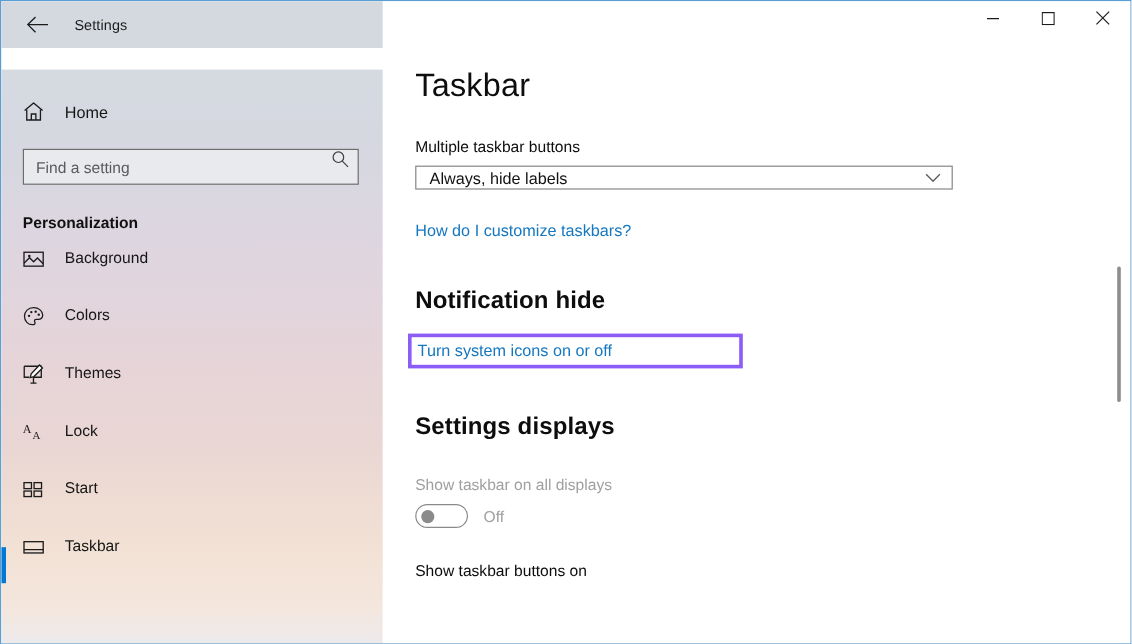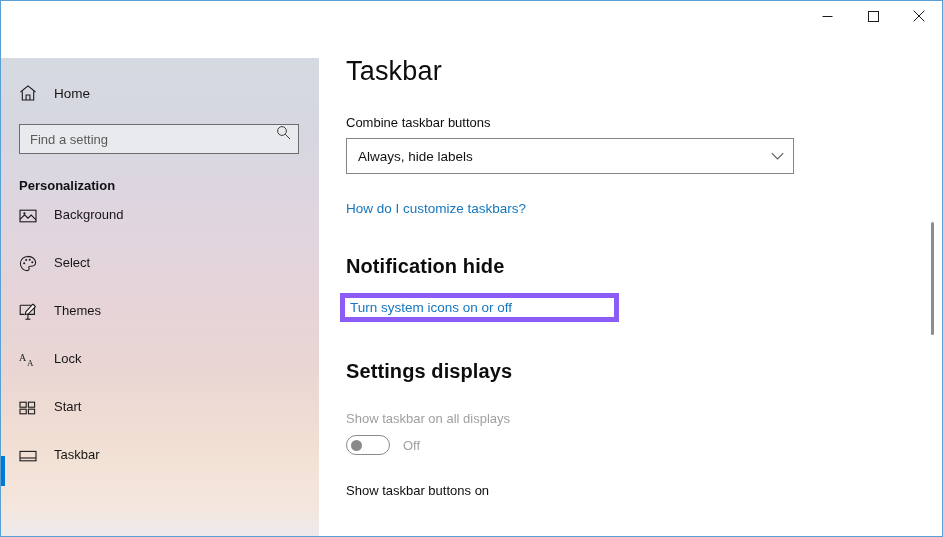--- a/index.html
+++ b/index.html
@@ -120,21 +120,21 @@
     font-size: 27px; font-weight: normal; color: #0d0d0d;
     margin: 16px 0 0 27px; letter-spacing: .2px;
   }
   .field-label {
     font-size: 13px; color: #0d0d0d;
     margin: 28px 0 0 27px;
   }
   .field-label.disabled { color: #a0a0a0; }
   .combo {
     margin: 8px 0 0 27px;
-    width: 448px; height: 36px;
+    width: 448px; height: 20px;
     border: 1px solid #868686;
     background: #ffffff;
     display: flex; align-items: center;
     position: relative;
   }
   .combo .val { font-size: 13.5px; color: #121212; padding-left: 11px; }
   .combo .chev {
     position: absolute; right: 9px; top: 0; bottom: 0;
     display: flex; align-items: center; color: #5c5c5c;
   }
@@ -146,21 +146,21 @@
   }
   .group-heading {
     font-size: 20px; color: #0d0d0d;
     margin: 38px 0 0 27px; letter-spacing: .1px;
   }
   .link.tight { margin-top: 21px; }
   .highlight-box {
     position: relative;
     margin: 15px 0 0 21px;
     width: 279px; height: 29px;
-    border: 5px solid #8b5cf6;
+    border: 3px solid #8b5cf6;
     background: #ffffff;
     display: flex; align-items: center;
   }
   .highlight-box .link {
     margin: 0 0 0 5px;
   }
   .toggle-row {
     display: flex; align-items: center;
     margin: 9px 0 0 27px;
   }
@@ -188,20 +188,30 @@
     width: 3px; height: 113px;
     background: #8d8d8d; border-radius: 2px;
   }
 </style>
 </head>
 <body>
 
 <div class="window">
 
   <div class="titlebar">
+    <div class="titlebar-left">
+      <div class="back-btn">
+        <span>
+          <svg width="19" height="15" viewBox="0 0 19 15">
+            <path d="M7.6 1.2 L1.2 7.5 L7.6 13.8 M1.4 7.5 L18 7.5" stroke="#1b1b1b" stroke-width="1.1" fill="none"></path>
+          </svg>
+        </span>
+      </div>
+      <div class="title-text">Settings</div>
+    </div>
     <div class="titlebar-right">
       <div class="win-btn">
         <span>
           <svg width="11" height="11" viewBox="0 0 11 11">
             <path d="M0.5 5.5 H10.5" stroke="#1b1b1b" stroke-width="1" fill="none"></path>
           </svg>
         </span>
       </div>
       <div class="win-btn">
         <span>
@@ -261,21 +271,21 @@
       <div class="nav-item">
         <span class="ico">
           <svg width="18" height="18" viewBox="0 0 18 18">
             <path d="M9 1.4 C4.6 1.4 1.4 4.5 1.4 8.6 C1.4 12.6 4.3 15.6 8.2 15.6 C9.6 15.6 10.2 14.9 10.2 14.1 C10.2 13.4 9.7 13 9.7 12.4 C9.7 11.7 10.3 11.2 11.1 11.2 L12.6 11.2 C15 11.2 16.6 9.7 16.6 7.6 C16.6 4.2 13.3 1.4 9 1.4 Z" stroke="#1b1b1b" stroke-width="1.05" fill="none"></path>
             <circle cx="5.2" cy="8.2" r="1" fill="#1b1b1b"></circle>
             <circle cx="7.1" cy="5.1" r="1" fill="#1b1b1b"></circle>
             <circle cx="10.7" cy="4.7" r="1" fill="#1b1b1b"></circle>
             <circle cx="13.3" cy="7.2" r="1" fill="#1b1b1b"></circle>
           </svg>
         </span>
-        <span class="lbl">Select</span>
+        <span class="lbl">Colors</span>
       </div>
 
 
       <div class="nav-item">
         <span class="ico">
           <svg width="18" height="18" viewBox="0 0 18 18">
             <path d="M1.2 2.2 H15.4 V11.4 H8.6" stroke="#1b1b1b" stroke-width="1.1" fill="none"></path>
             <path d="M5.4 11.4 H1.2 V2.2" stroke="#1b1b1b" stroke-width="1.1" fill="none"></path>
             <path d="M6.4 16.2 H11.4" stroke="#1b1b1b" stroke-width="1.1" fill="none"></path>
             <path d="M8.9 11.4 V16.2" stroke="#1b1b1b" stroke-width="1.1" fill="none"></path>
@@ -317,21 +327,21 @@
         <span class="lbl">Taskbar</span>
       </div>
 
     </div>
   </div>
 
   <div class="content">
 
     <h1 class="page-title">Taskbar</h1>
 
-    <div class="field-label">Combine taskbar buttons</div>
+    <div class="field-label">Multiple taskbar buttons</div>
 
     <div class="combo">
       <span class="val">Always, hide labels</span>
       <span class="chev">
         <svg width="13" height="9" viewBox="0 0 13 9">
           <path d="M0.8 1.2 L6.5 7 L12.2 1.2" stroke="#5c5c5c" stroke-width="1.1" fill="none"></path>
         </svg>
       </span>
     </div>
 

